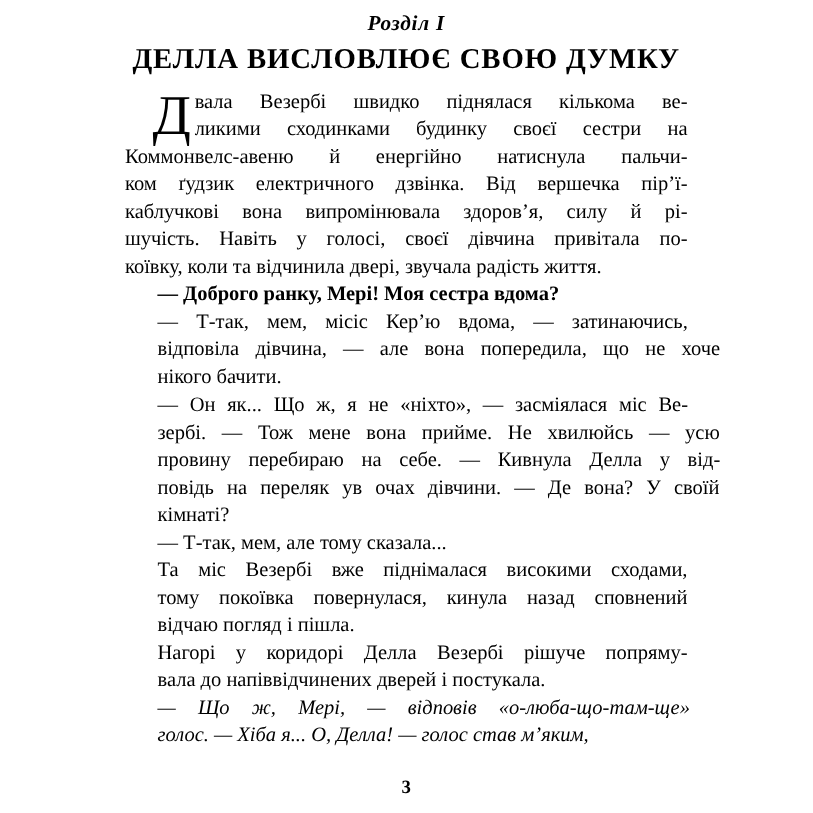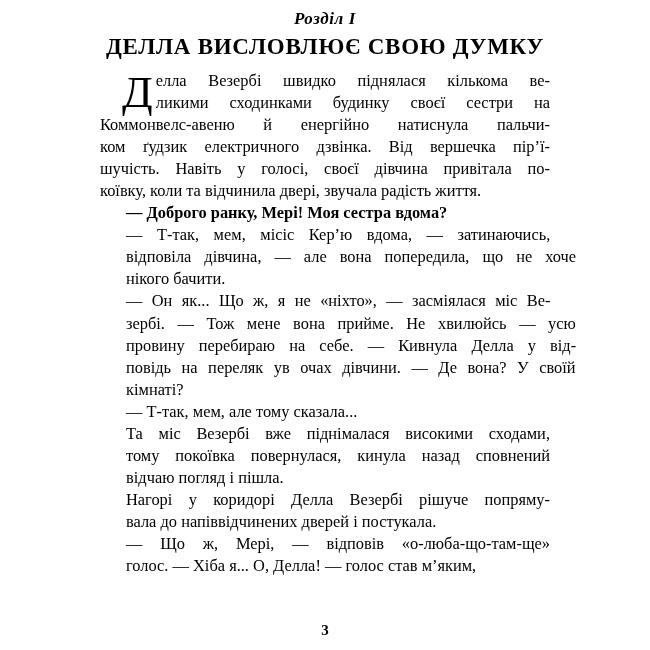--- a/index.html
+++ b/index.html
@@ -62,20 +62,21 @@
     text-justify: inter-word;
   }
 
   .para {
     margin: 0;
     text-indent: 26px;
     text-align: justify;
   }
   .para:last-of-type {
     text-align: justify;
+    font-style: italic;
   }
 
   
   .para-drop {
     text-indent: 0;
   }
   .drop-cap {
     float: left;
     font-size: 45px;
     line-height: 38px;
@@ -114,24 +115,25 @@
 
 <div class="page">
 
   <div class="chapter-label">Розділ I</div>
 
   <div class="chapter-title">ДЕЛЛА ВИСЛОВЛЮЄ СВОЮ ДУМКУ</div>
 
   <div class="text-block" id="text-block">
       <p class="para para-drop">
         <span class="drop-cap">Д</span>
-        <span class="ln" style="white-space: pre; display: block;">елла Везербі швидко піднялася кількома ве-</span>
+        <span class="ln" style="white-space: pre; display: block;">вала Везербі швидко піднялася кількома ве-</span>
         <span class="ln" style="white-space: pre; display: block;">ликими сходинками будинку своєї сестри на</span>
         <span class="ln" style="white-space: pre; display: block;">Коммонвелс-авеню й енергійно натиснула пальчи-</span>
         <span class="ln" style="white-space: pre; display: block; word-spacing: 13.167px;">ком ґудзик електричного дзвінка. Від вершечка пір’ї-</span>
+        <span class="ln" style="white-space: pre; display: block;">каблучкові вона випромінювала здоров’я, силу й рі-</span>
         <span class="ln" style="white-space: pre; display: block; word-spacing: 11.714px;">шучість. Навіть у голосі, своєї дівчина привітала по-</span>
         <span class="ln-last">коївку, коли та відчинила двері, звучала радість життя.</span>
       </p>
       <p class="para">
         <span class="ln-last" style="text-indent: 26px; font-weight: bold;">— Доброго ранку, Мері! Моя сестра вдома?</span>
       </p>
       <p class="para">
         <span class="ln" style="text-indent: 26px; white-space: pre; display: block; word-spacing: 10.429px;">— Т-так, мем, місіс Кер’ю вдома, — затинаючись,</span>
         <span class="ln" style="white-space: pre; display: block; word-spacing: 8.875px;">відповіла дівчина, — але вона попередила, що не хоче</span>
         <span class="ln-last">нікого бачити.</span>

